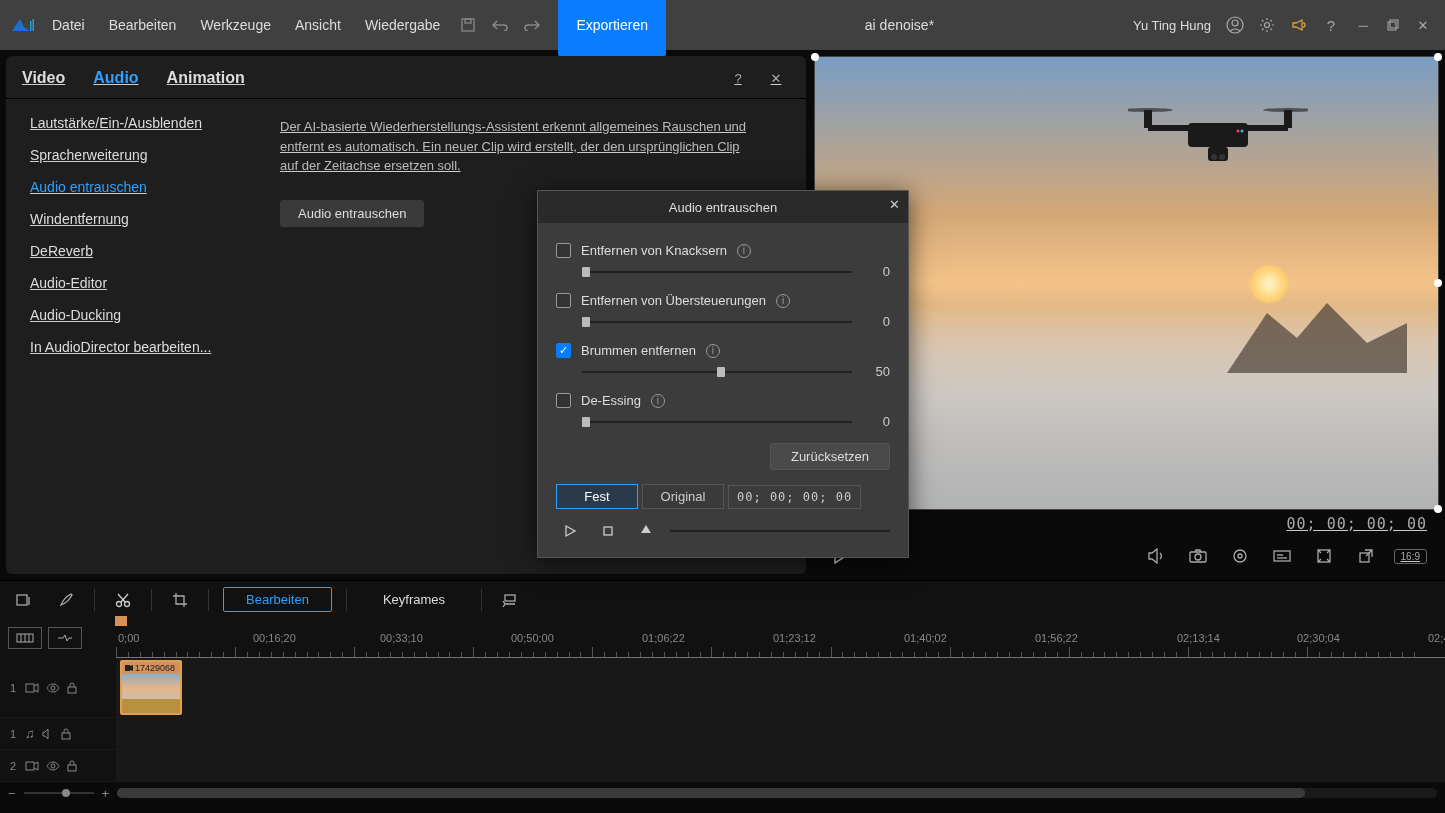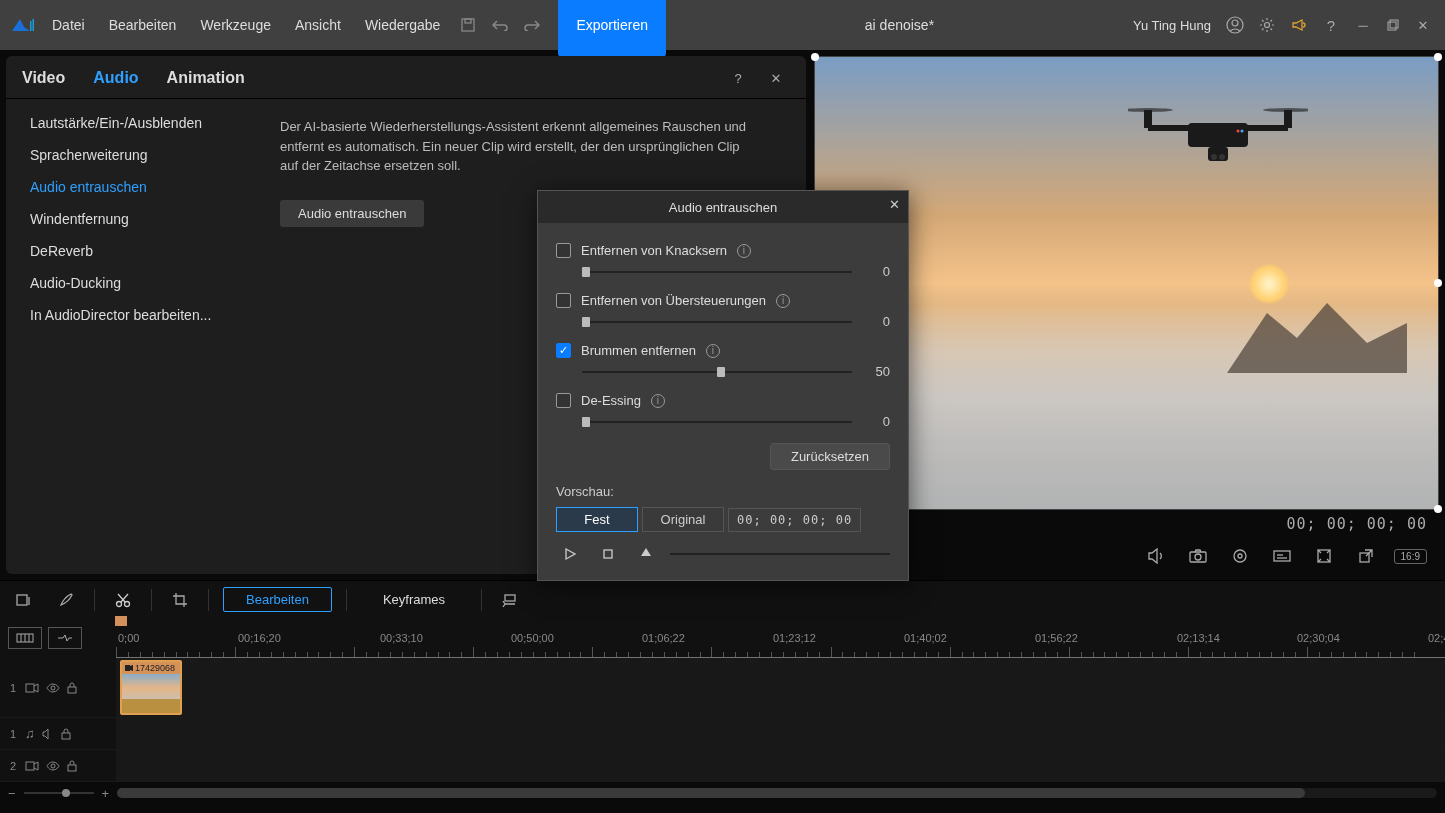--- a/index.html
+++ b/index.html
@@ -10,21 +10,21 @@
 .logo { width:30px; height:20px; display:flex; align-items:center; justify-content:center; }
 .menu-item { padding:6px 10px; color:#ddd; cursor:pointer; font-size:14px; }
 .tb-icon { width:24px; height:24px; display:flex; align-items:center; justify-content:center; color:#888; cursor:pointer; margin:0 2px; }
 .export-btn { background:#0a7cff; color:#fff; padding:24px 18px; border-radius:4px; cursor:pointer; font-size:14px; margin-left:8px; }
 .doc-title { flex:1; text-align:center; color:#ddd; font-size:14px; }
 .user-name { color:#ddd; font-size:13px; margin-right:6px; }
 .win-icons { display:flex; gap:2px; }
 .win-icons .tb-icon { color:#aaa; }
 
 
-.main { display:flex; height:530px; }
+.main { display:flex; height:530px;text-decoration:underline; }
 .left-panel { width:800px; background:#1e1e1e; border-radius:6px; margin:6px 4px 6px 6px; display:flex; flex-direction:column; position:relative; }
 .tabs { display:flex; align-items:center; padding:10px 16px 8px; gap:28px; border-bottom:1px solid #000; }
 .tab { color:#ddd; font-size:16px; font-weight:600; cursor:pointer; }
 .tab.active { color:#2ea0ff; }
 .tabs-right { margin-left:auto; display:flex; gap:10px; }
 .tabs-right .tb-icon { color:#aaa; }
 
 .panel-body { display:flex; flex:1; overflow:hidden; }
 .sidebar { width:250px; padding:8px 0; }
 .sb-item { padding:8px 24px; color:#ddd; cursor:pointer; font-size:14px; }
@@ -191,20 +191,21 @@
         <div class="tb-icon">✕</div>
       </div>
     </div>
     <div class="panel-body">
       <div class="sidebar">
         <div class="sb-item">Lautstärke/Ein-/Ausblenden</div>
         <div class="sb-item">Spracherweiterung</div>
         <div class="sb-item active">Audio entrauschen</div>
         <div class="sb-item">Windentfernung</div>
         <div class="sb-item">DeReverb</div>
+        <div class="sb-item">Audio-Editor</div>
         <div class="sb-item">Audio-Ducking</div>
         <div class="sb-item">In AudioDirector bearbeiten...</div>
       </div>
       <div class="content">
         <div class="desc">Der AI-basierte Wiederherstellungs-Assistent erkennt allgemeines Rauschen und entfernt es automatisch. Ein neuer Clip wird erstellt, der den ursprünglichen Clip auf der Zeitachse ersetzen soll.</div>
         <div class="action-btn">Audio entrauschen</div>
       </div>
     </div>
   </div>
 
@@ -348,21 +349,21 @@
           <svg width="18" height="10" viewBox="0 0 18 10" fill="none" stroke="#aaa">
             <path d="M2 5h5l2-3 2 6 2-3h3"></path>
           </svg>
         </div>
     </div>
     <div class="ruler" id="ruler">
       <div class="playhead">
           <div class="playhead-flag"></div>
         </div>
     <div class="ruler-label" style="left: 2px;">0;00</div>
-        <div class="ruler-label" style="left: 122px;">00;16;20</div>
+        <div class="ruler-label" style="left: 137px;">00;16;20</div>
         <div class="ruler-label" style="left: 264px;">00;33;10</div>
         <div class="ruler-label" style="left: 395px;">00;50;00</div>
         <div class="ruler-label" style="left: 526px;">01;06;22</div>
         <div class="ruler-label" style="left: 657px;">01;23;12</div>
         <div class="ruler-label" style="left: 788px;">01;40;02</div>
         <div class="ruler-label" style="left: 919px;">01;56;22</div>
         <div class="ruler-label" style="left: 1061px;">02;13;14</div>
         <div class="ruler-label" style="left: 1181px;">02;30;04</div>
         <div class="ruler-label" style="left: 1312px;">02;46;24</div>
         <div class="tick major" style="left: 0px;"></div>
@@ -621,21 +622,20 @@
     <div class="slider-row">
       <div class="slider">
           <div class="slider-track"></div>
           <div class="slider-thumb" style="left:0%"></div>
         </div>
       <span class="slider-val">0</span>
     </div>
     <div class="reset-row">
       <div class="btn">Zurücksetzen</div>
     </div>
-    <div class="prev-label">Vorschau:</div>
     <div class="prev-row">
       <div class="seg-btn active">Fest</div>
       <div class="seg-btn">Original</div>
       <div class="tc-box">00; 00; 00; 00</div>
     </div>
     <div class="play-row">
       <span class="tb-icon">
           <svg width="14" height="14" viewBox="0 0 14 14" fill="none" stroke="#ccc" stroke-width="1.3">
             <path d="M3 2l9 5-9 5z"></path>
           </svg>

